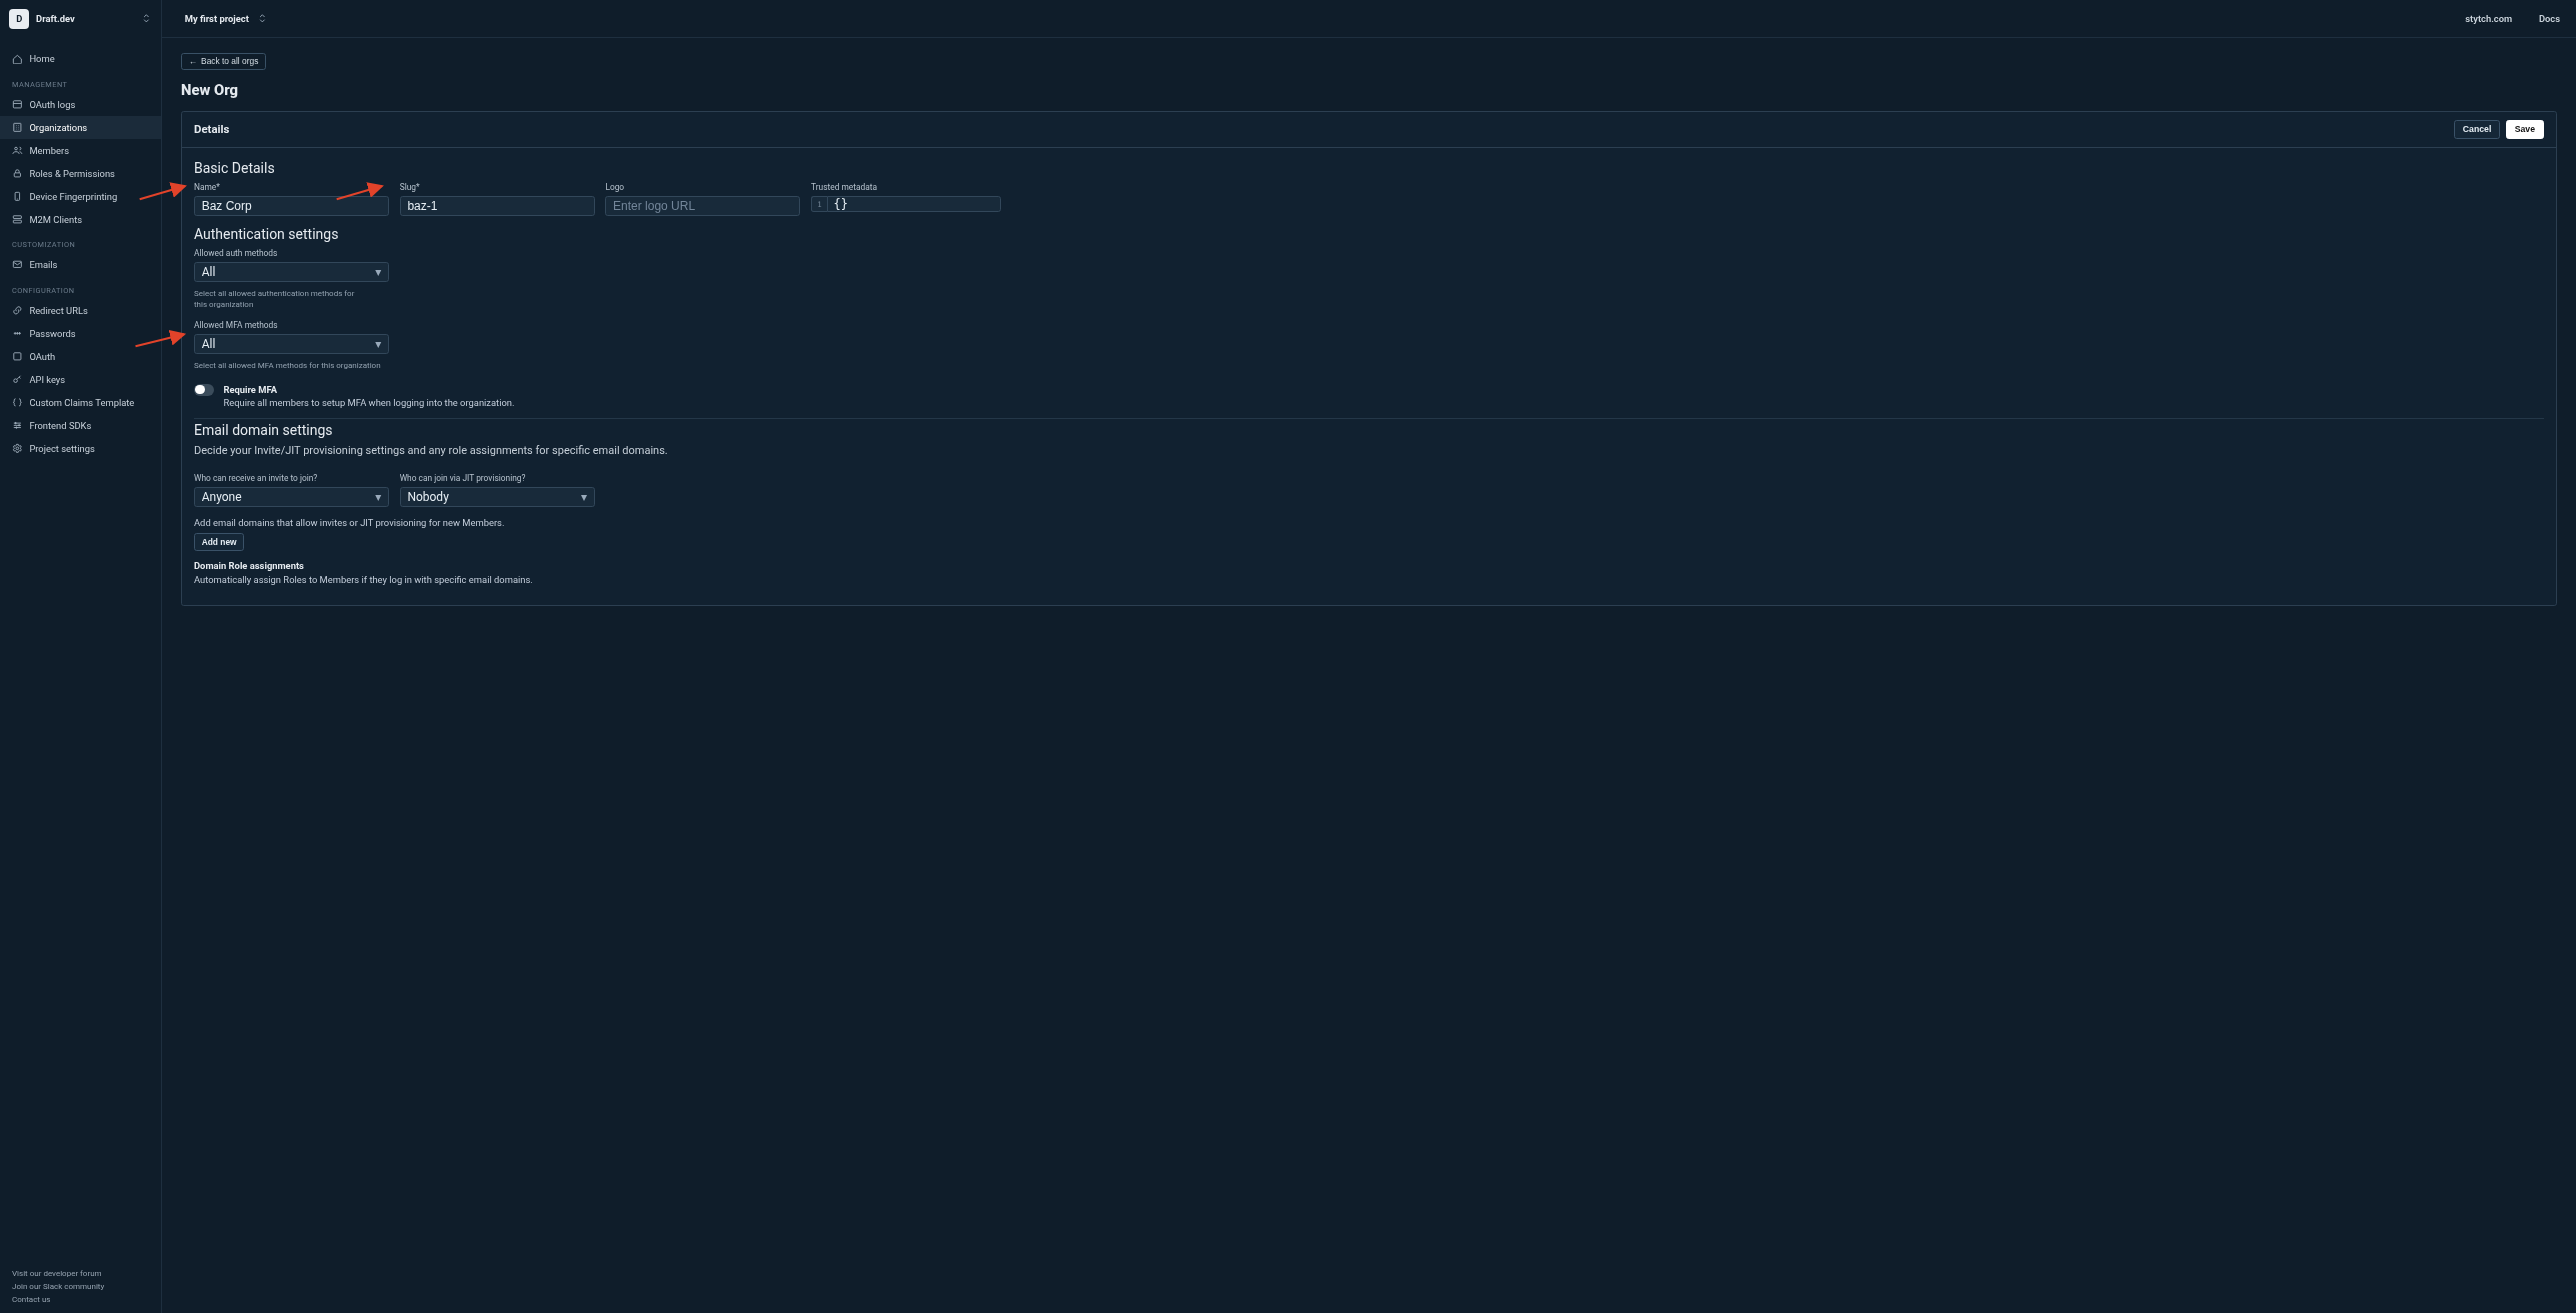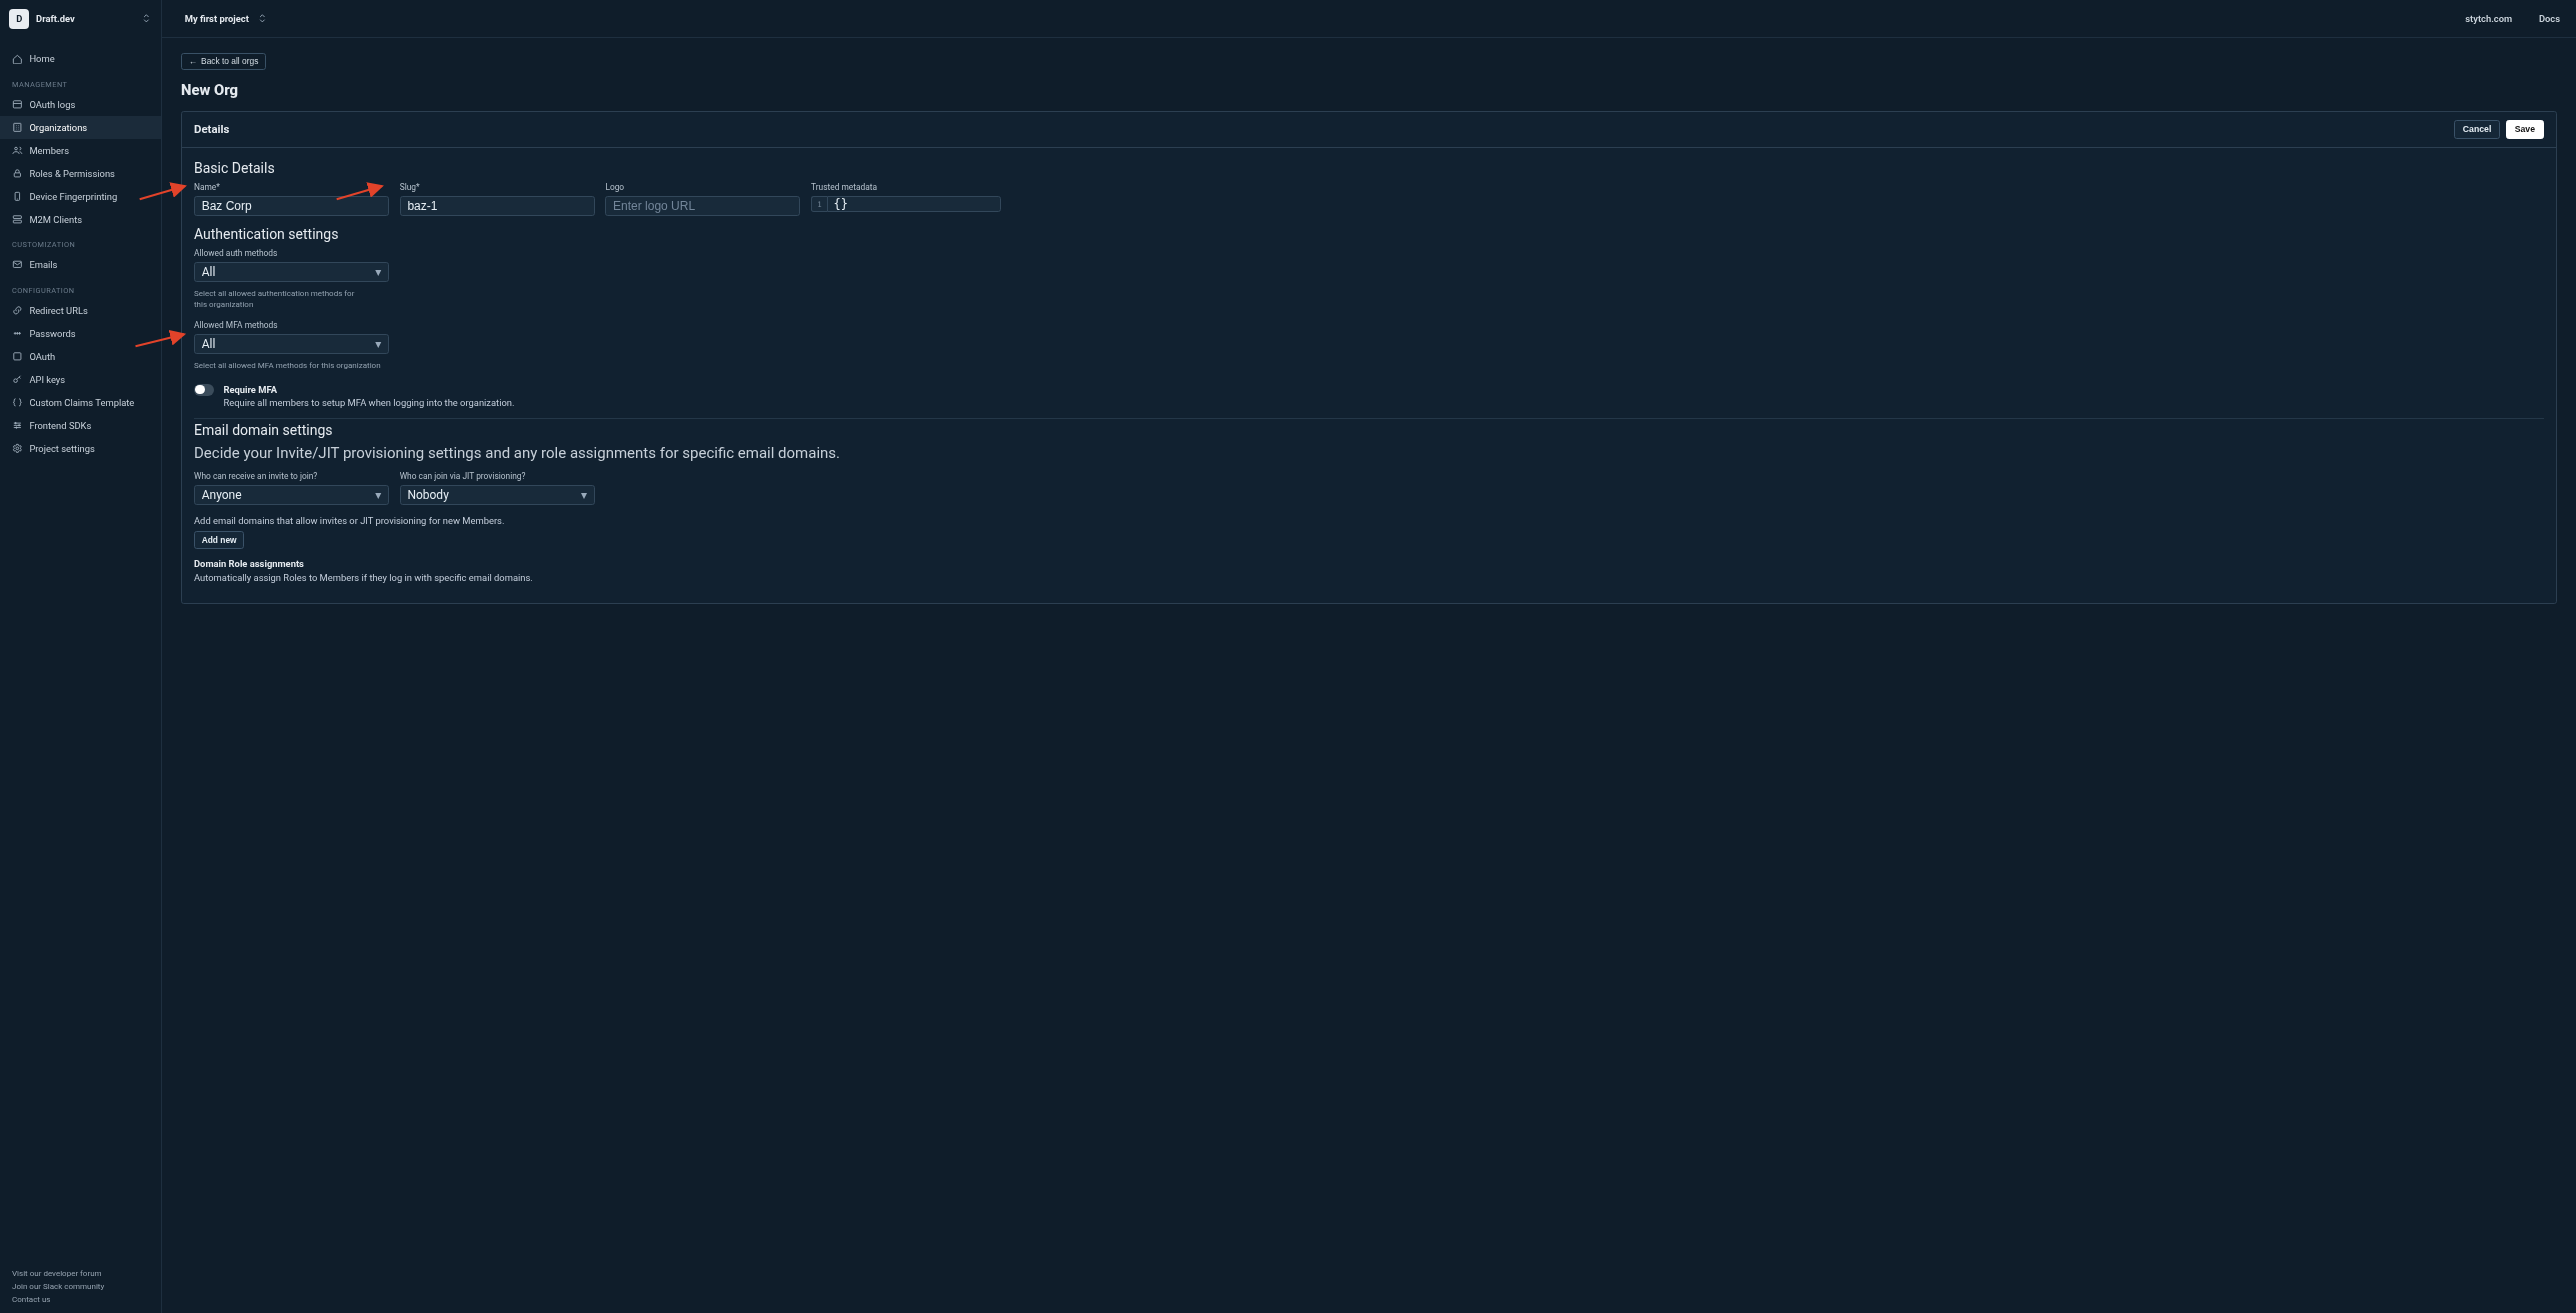--- a/index.html
+++ b/index.html
@@ -118,21 +118,21 @@
   .btn + .btn { margin-left:5.4px; }
   .btn-sm { font-size:8.4px; padding:2.7px 6.7px; }
 
   .panel { padding:12px 12px 14.8px; }
   .sub { font-size:14px; font-weight:400; margin-bottom:6.7px; }
   .row { display:flex; gap:10.7px; margin-bottom:9.4px; flex-wrap:wrap; }
   .field { display:flex; flex-direction:column; gap:4px; }
   .field.w290 { width:195px; }
   .label { font-size:8.4px; color:#b5c1cc; }
   .hint  { font-size:8px; color:#93a2b0; margin-top:2.7px; max-width:174px; line-height:1.35; }
-  .desc  { font-size:15px; color:#c6cfd8; margin-bottom:9px; }
+  .desc  { font-size:11px; color:#c6cfd8; margin-bottom:16px; }
 
   .input, .select, .code-line {
     background:#182a3a;
     border:0.7px solid #32475a;
     border-radius:2.7px;
     color:#e6eef4;
     font-size:12px;
     padding:4px 6.7px;
     height:20px;
   }

